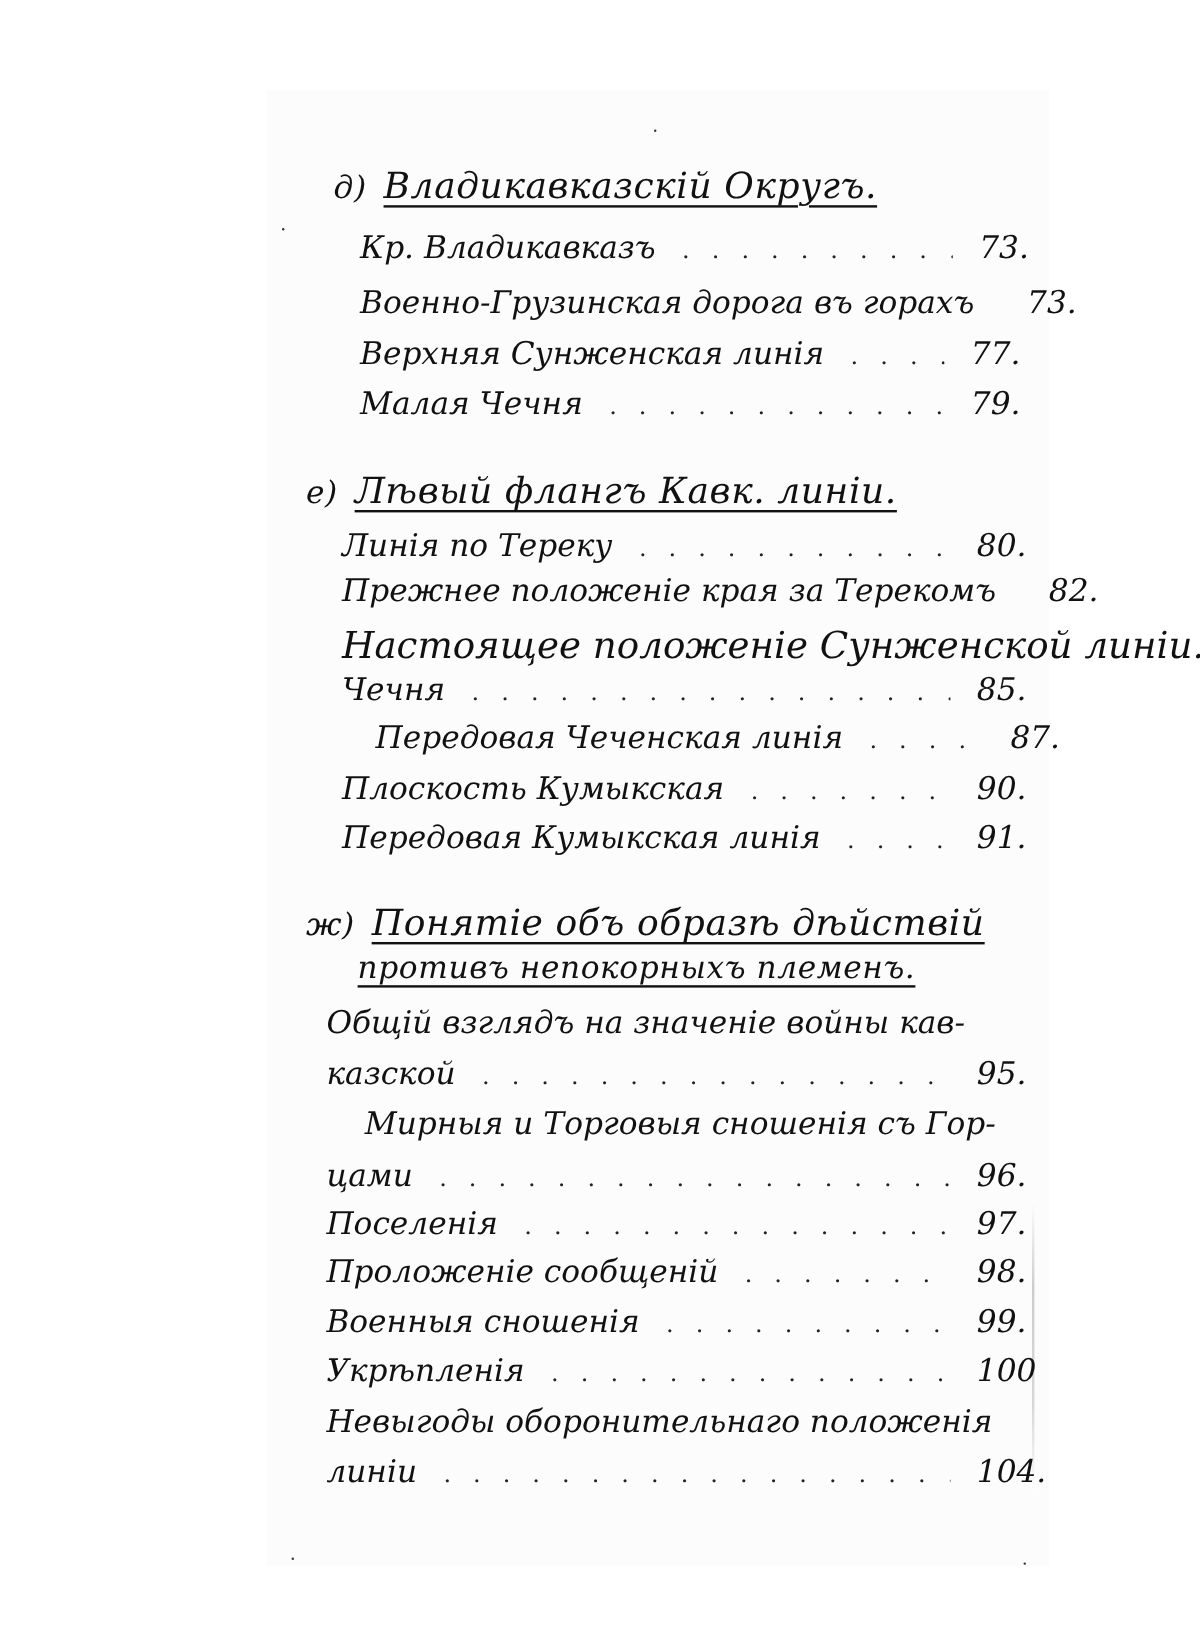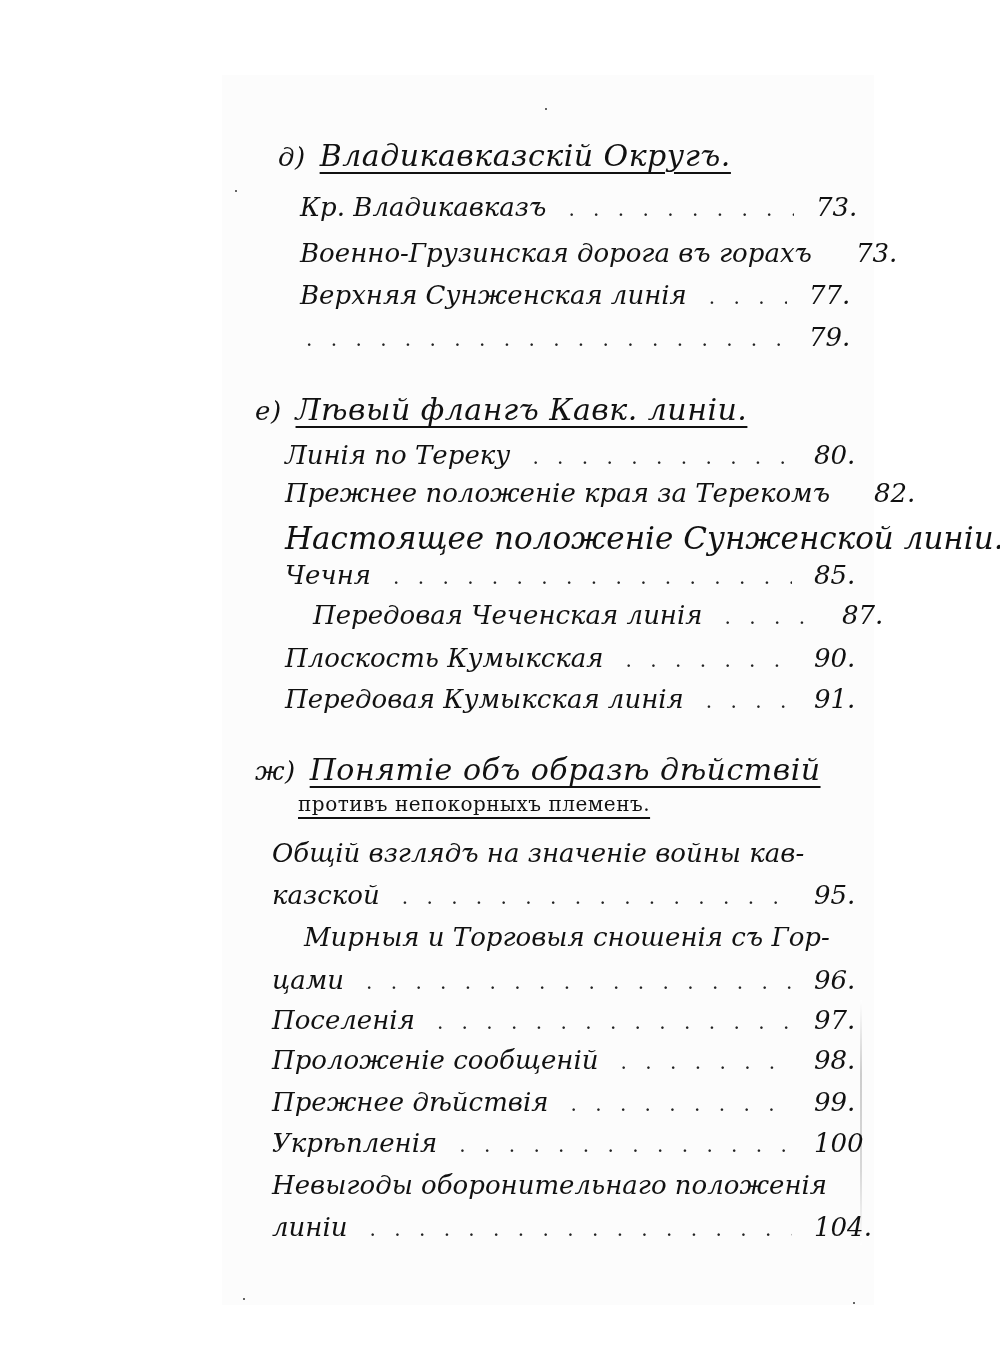--- a/index.html
+++ b/index.html
@@ -58,21 +58,22 @@
       margin-right: 14px;
       font-size: 26px;
     }
     .heading .title {
       text-decoration: underline;
       text-decoration-thickness: 2px;
       text-underline-offset: 6px;
     }
     .heading-cont {
       position: absolute;
-      font-size: 20px;
+      font-style: italic;
+      font-size: 26px;
       letter-spacing: 0.5px;
       white-space: nowrap;
       text-decoration: underline;
       text-decoration-thickness: 2px;
       text-underline-offset: 6px;
     }
     .entry {
       position: absolute;
       display: flex;
       align-items: baseline;
@@ -138,20 +139,21 @@
     <span class="label">Военно-Грузинская дорога въ горахъ</span>
     <span class="leader"></span>
     <span class="page-num">73.</span>
   </div>
   <div class="entry" style="left:300px;top:280px;width:565px;">
     <span class="label">Верхняя Сунженская линія</span>
     <span class="leader"></span>
     <span class="page-num">77.</span>
   </div>
   <div class="entry" style="left:300px;top:322px;width:565px;">
+    <span class="label">Малая Чечня</span>
     <span class="leader"></span>
     <span class="page-num">79.</span>
   </div>
 
   <div class="heading" style="left:255px;top:392px;">
     <span class="marker">е)</span><span class="title">Лѣвый флангъ Кавк. линіи.</span>
   </div>
 
   <div class="entry" style="left:285px;top:440px;width:585px;">
     <span class="label">Линія по Тереку</span>
@@ -212,21 +214,21 @@
     <span class="label">Поселенія</span>
     <span class="leader"></span>
     <span class="page-num">97.</span>
   </div>
   <div class="entry" style="left:272px;top:1045px;width:598px;">
     <span class="label">Проложеніе сообщеній</span>
     <span class="leader"></span>
     <span class="page-num">98.</span>
   </div>
   <div class="entry" style="left:272px;top:1087px;width:598px;">
-    <span class="label">Прежнее дѣйствія</span>
+    <span class="label">Военныя сношенія</span>
     <span class="leader"></span>
     <span class="page-num">99.</span>
   </div>
   <div class="entry" style="left:272px;top:1128px;width:598px;">
     <span class="label">Укрѣпленія</span>
     <span class="leader"></span>
     <span class="page-num">100</span>
   </div>
 
   <div class="line-text" style="left:272px;top:1170px;">Невыгоды оборонительнаго положенія</div>

